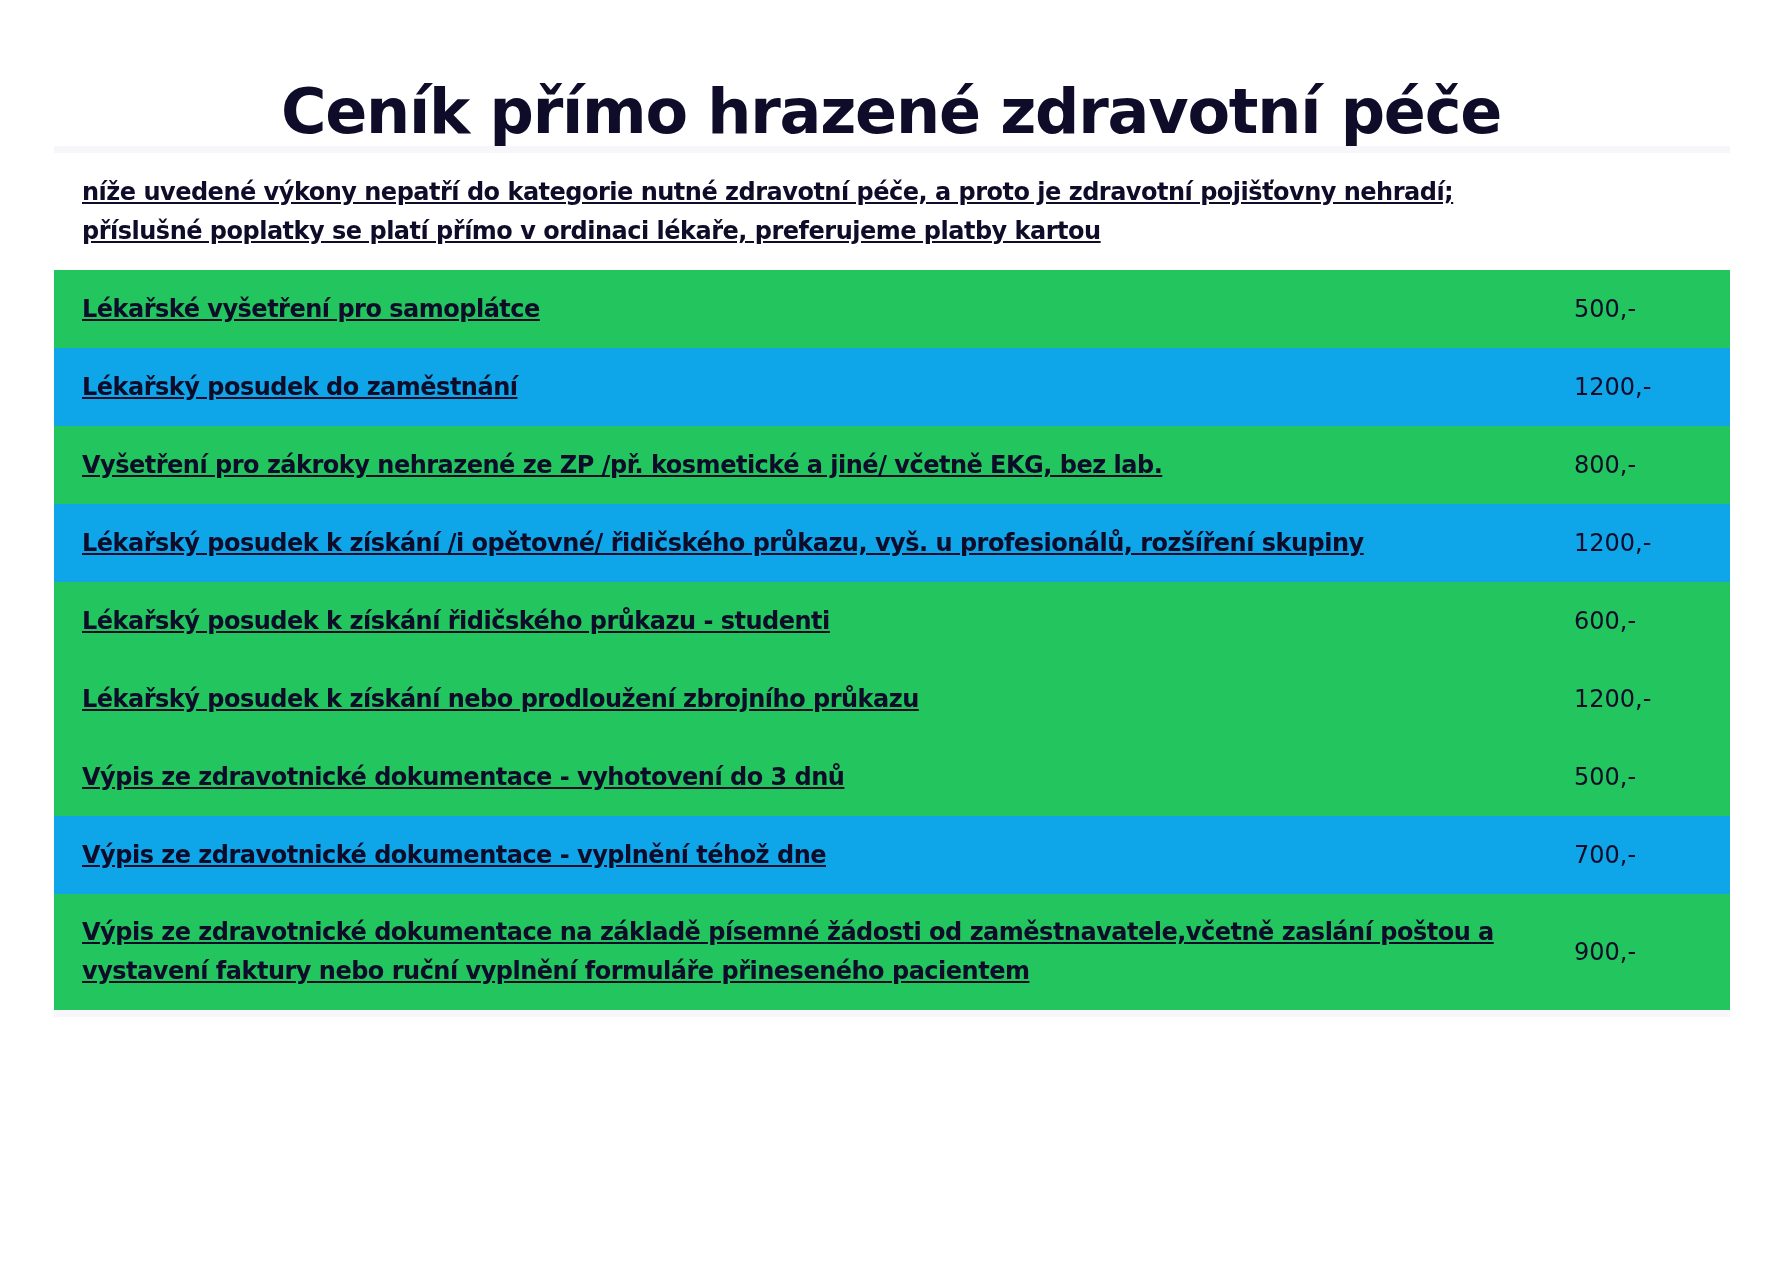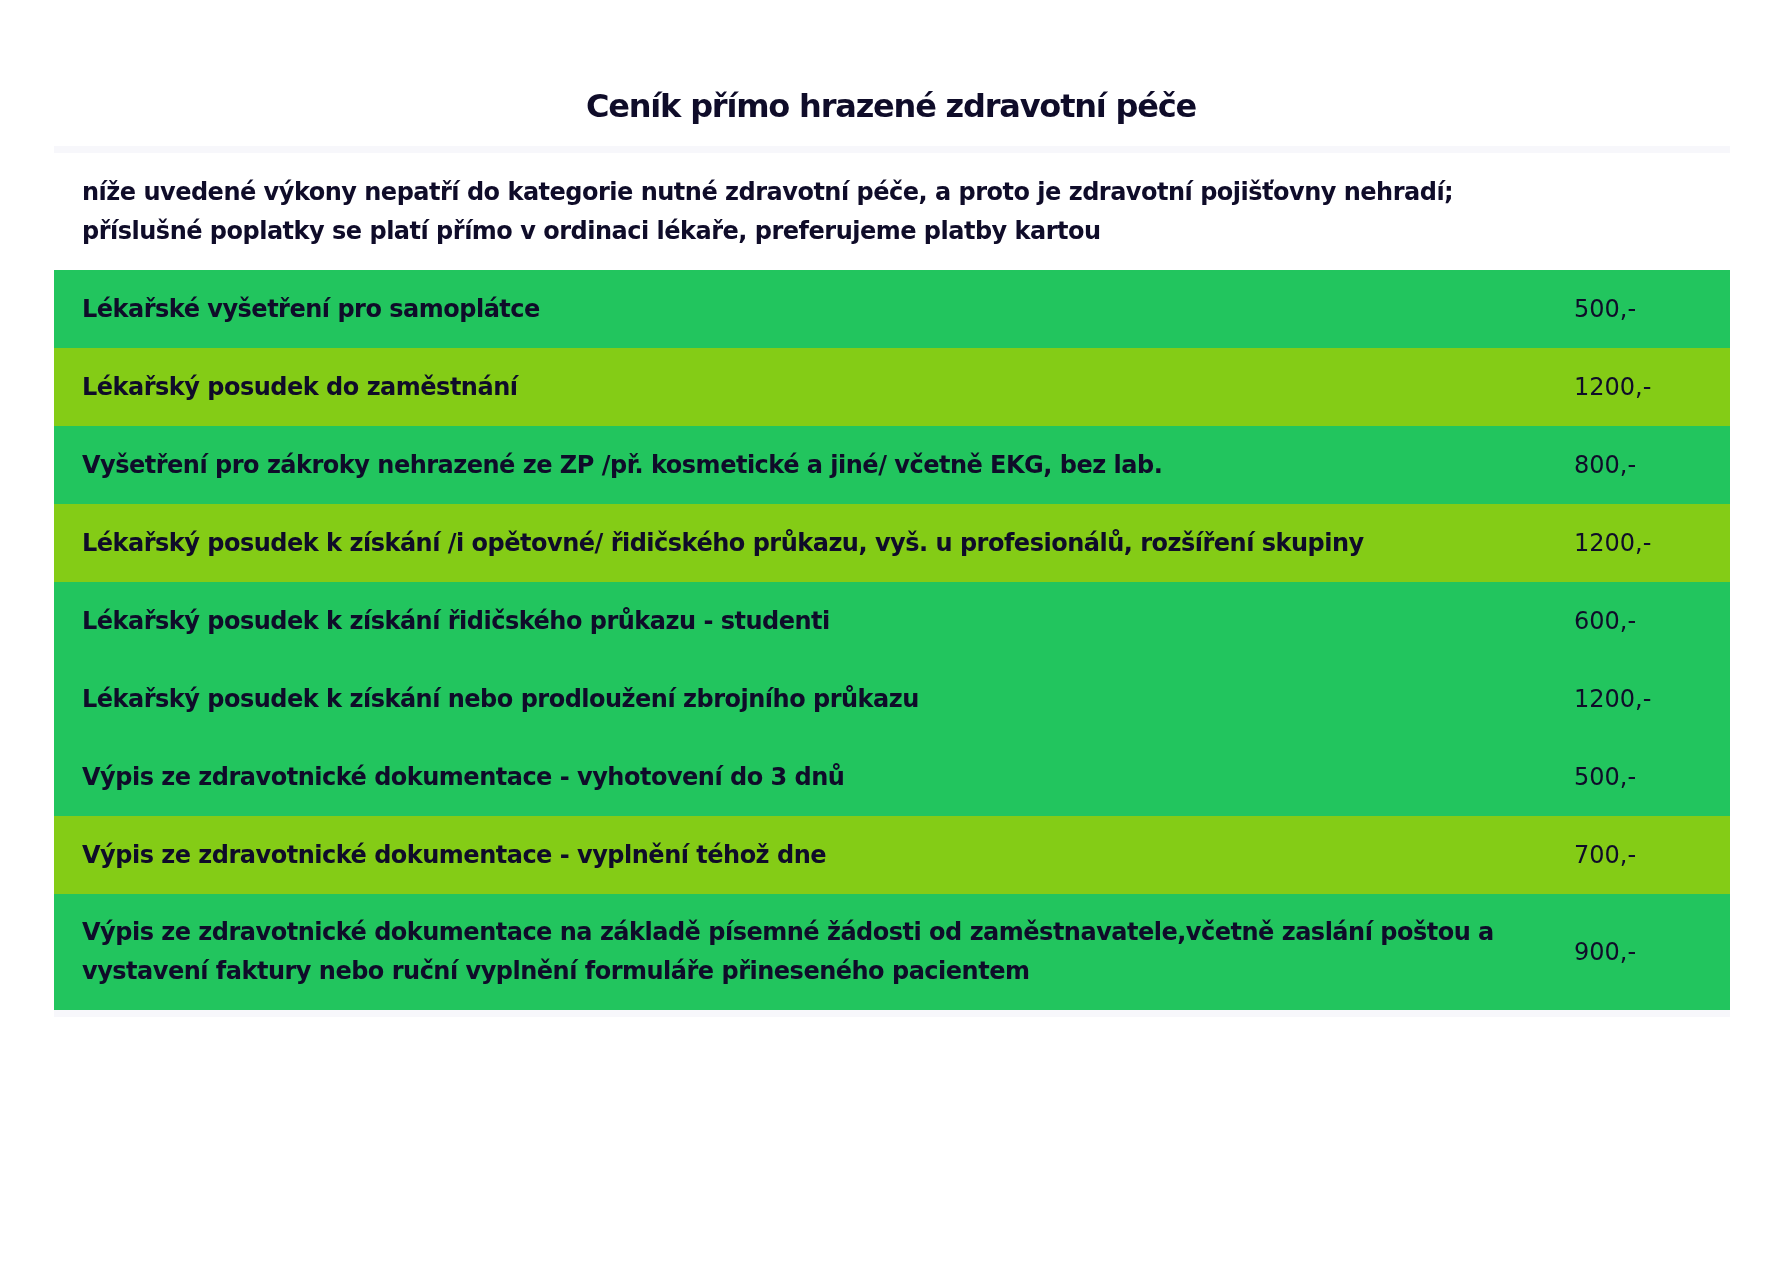--- a/index.html
+++ b/index.html
@@ -13,25 +13,25 @@
       overflow: hidden;
       font-family: "DejaVu Sans", "Liberation Sans", sans-serif;
       color: #0f0c29;
       position: relative;
     }
     .page-title {
       position: absolute;
       left: 0;
       right: 0;
       top: 62px;
-      margin: 9px;
+      margin: 15px;
       text-align: center;
       font-family: "DejaVu Sans", sans-serif;
       font-weight: bold;
-      font-size: 32px;
+      font-size: 62px;
       letter-spacing: -1.2px;
       line-height: 70px;
       color: #0f0c29;
     }
     .price-table {
       position: absolute;
       left: 54px;
       top: 146px;
       width: 1676px;
       border-collapse: collapse;
@@ -49,38 +49,39 @@
       line-height: 39px;
       color: #0f0c29;
     }
     .col-desc { width: 1520px; }
     .col-price { width: 156px; }
     td.desc {
       padding-left: 28px;
       padding-right: 28px;
       font-weight: bold;
       letter-spacing: -0.5px;
+      text-decoration: underline;
     }
     td.price {
       font-weight: normal;
       letter-spacing: 0px;
       padding-right: 10px;
     }
     tr.intro td {
       height: 117px;
       background: #ffffff;
     }
     tr.intro td.desc {
       line-height: 39px;
     }
     tr.row td { height: 78px; }
     tr.row.tall td { height: 116px; }
     tr.row.taller td { height: 117px; }
     tr.row.striped td { background: #22c55e; }
-    tr.row.plain td { background: #84cc16; }
+    tr.row.plain td { background: #0ea5e9; }
     tr.bottom-stripe td {
       height: 7px;
       padding: 0;
       background: #f7f7fb;
     }
   </style>
 </head>
 <body>
 
 <h1 class="page-title">Ceník přímo hrazené zdravotní péče</h1>

